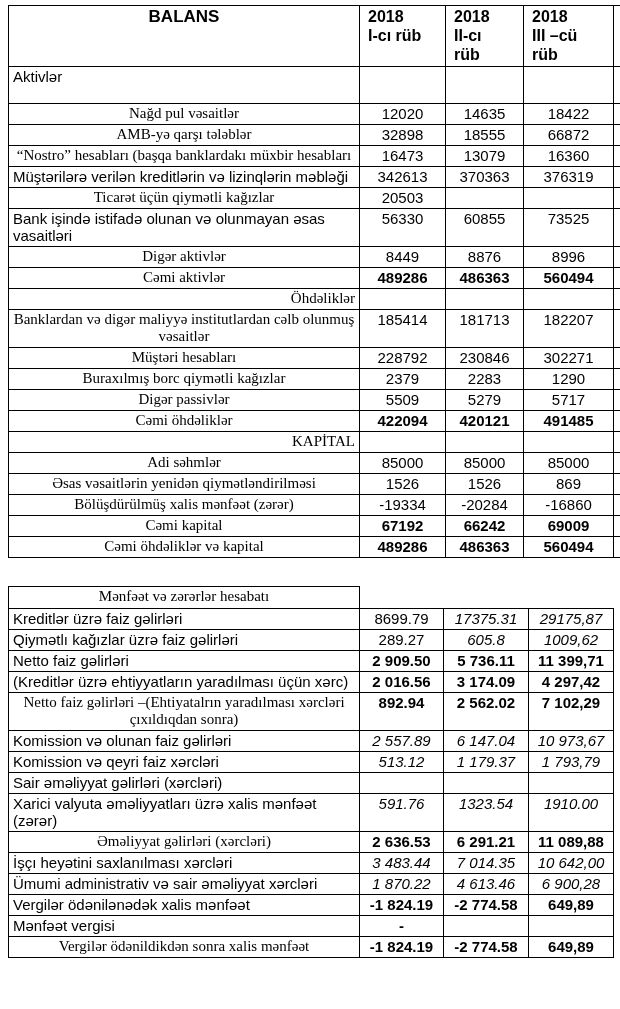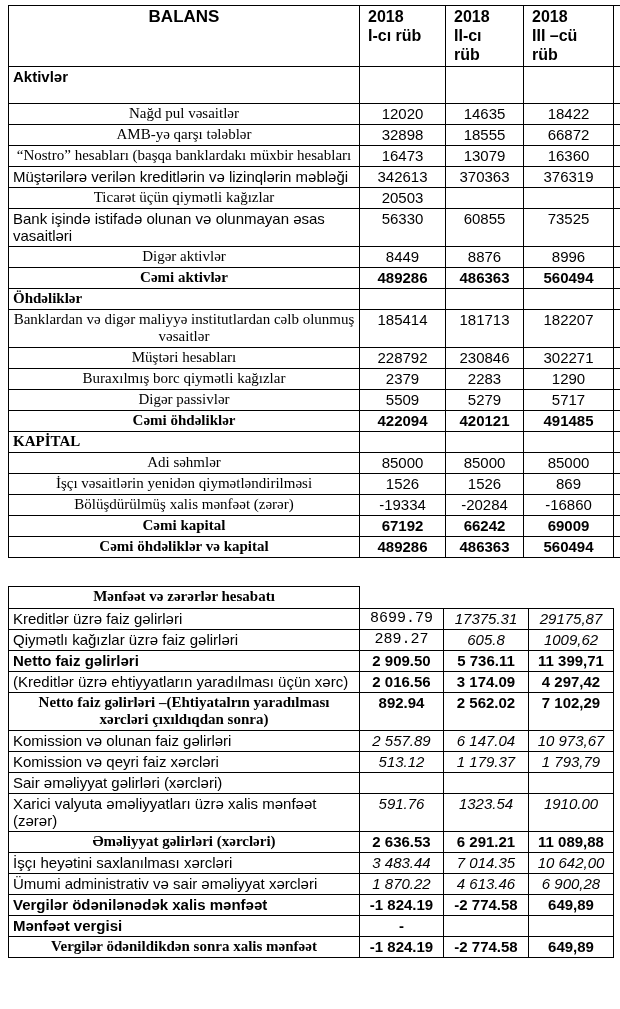--- a/index.html
+++ b/index.html
@@ -11,26 +11,26 @@
   table.doc{border-collapse:collapse;table-layout:fixed;position:absolute;left:8px;}
   #balance{top:5px;width:612px;}
   #pl{top:586px;width:605px;}
   td{
     border:1px solid #000;vertical-align:top;
     padding:1px 4px 2px;font-size:15px;line-height:17px;overflow:hidden;
   }
   .lbl{text-align:left;}
   .serif{font-family:"Liberation Serif",serif;text-align:center;}
   .sans{font-family:"Liberation Sans",sans-serif;}
-  .b{font-weight:bold;margin-left:13px;}
-  .center{text-align:left;}
+  .b{font-weight:normal;margin-left:13px;}
+  .center{text-align:right;}
   .num{text-align:center;padding:1px 2px 2px;}
   .vb{font-weight:bold;font-family:"Liberation Sans",sans-serif;}
   .vi{font-style:italic;font-family:Liberation Sans, sans-serif;}
-  .vt{font-family:Liberation Mono, monospace;}
+  .vt{font-family:Liberation Sans, sans-serif;}
   .hdr{height:55px;font-weight:bold;white-space:pre-line;font-size:16px;line-height:19px;text-align:center;}
   .hdr.title{font-size:17px;}
   .hv{text-align:left;padding-left:8px;}
   .cut{border-right:none;padding:0;}
   .nob{border:none;}
   #pl thead td.lbl{height:18px;}
 </style>
 </head>
 <body>
 
@@ -170,21 +170,21 @@
         <td class="cut"></td>
       </tr>
       <tr>
         <td class="lbl serif">Adi səhmlər</td>
         <td class="num">85000</td>
         <td class="num">85000</td>
         <td class="num">85000</td>
         <td class="cut"></td>
       </tr>
       <tr>
-        <td class="lbl serif">İşçı vəsaitlərin yenidən qiymətləndirilməsi</td>
+        <td class="lbl serif">Əsas vəsaitlərin yenidən qiymətləndirilməsi</td>
         <td class="num">1526</td>
         <td class="num">1526</td>
         <td class="num">869</td>
         <td class="cut"></td>
       </tr>
       <tr>
         <td class="lbl serif">Bölüşdürülmüş xalis mənfəət (zərər)</td>
         <td class="num">-19334</td>
         <td class="num">-20284</td>
         <td class="num">-16860</td>

